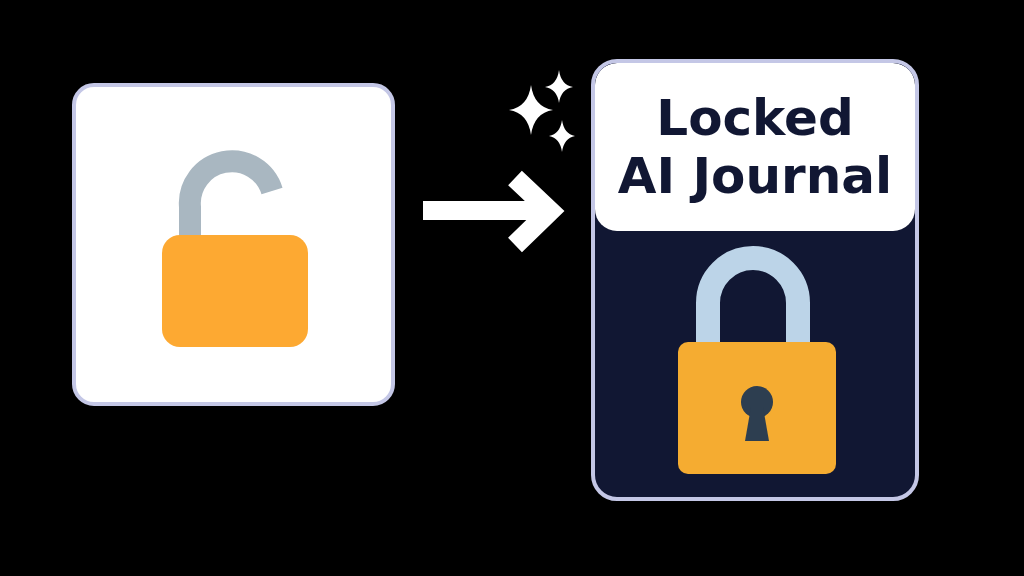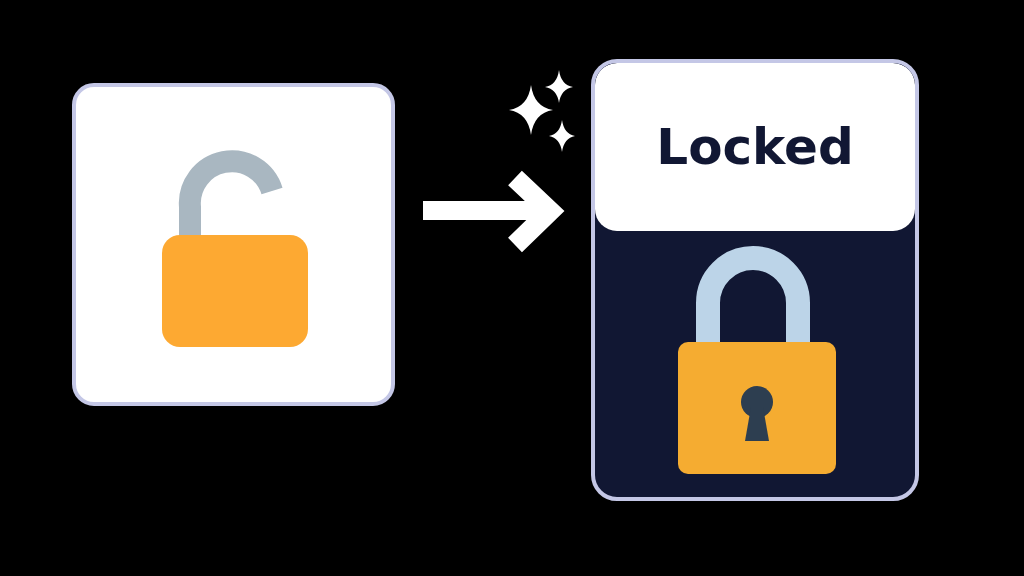--- a/index.html
+++ b/index.html
@@ -34,20 +34,21 @@
   <svg width="75" height="90" viewBox="0 0 75 90">
     <path d="M26 15 Q29 37 48 40 Q29 43 26 65 Q23 43 4 40 Q23 37 26 15Z" fill="#fff"></path>
     <path d="M54 0 Q56 15 68 17 Q56 19 54 33 Q52 19 40 17 Q52 15 54 0Z" fill="#fff"></path>
     <path d="M57 50 Q59 64 70 66 Q59 68 57 82 Q55 68 44 66 Q55 64 57 50Z" fill="#fff"></path>
   </svg>
 </div>
 
 <div class="card-right">
   <div class="title-box">
     <div class="title-line">Locked</div>
+    <div class="title-line">AI Journal</div>
   </div>
   <svg class="lock-right" width="320" height="270" viewBox="0 0 320 270">
     <path d="M113 115 L113 72 A45 45 0 0 1 203 72 L203 115" fill="none" stroke="#bcd4e8" stroke-width="24"></path>
     <rect x="83" y="111" width="158" height="132" rx="10" fill="#f5ac31"></rect>
     <g>
       <circle cx="162" cy="171" r="16" fill="#2d3e50"></circle>
       <path d="M156 176 L168 176 L174 210 L150 210 Z" fill="#2d3e50"></path>
     </g>
   </svg>
 </div>

